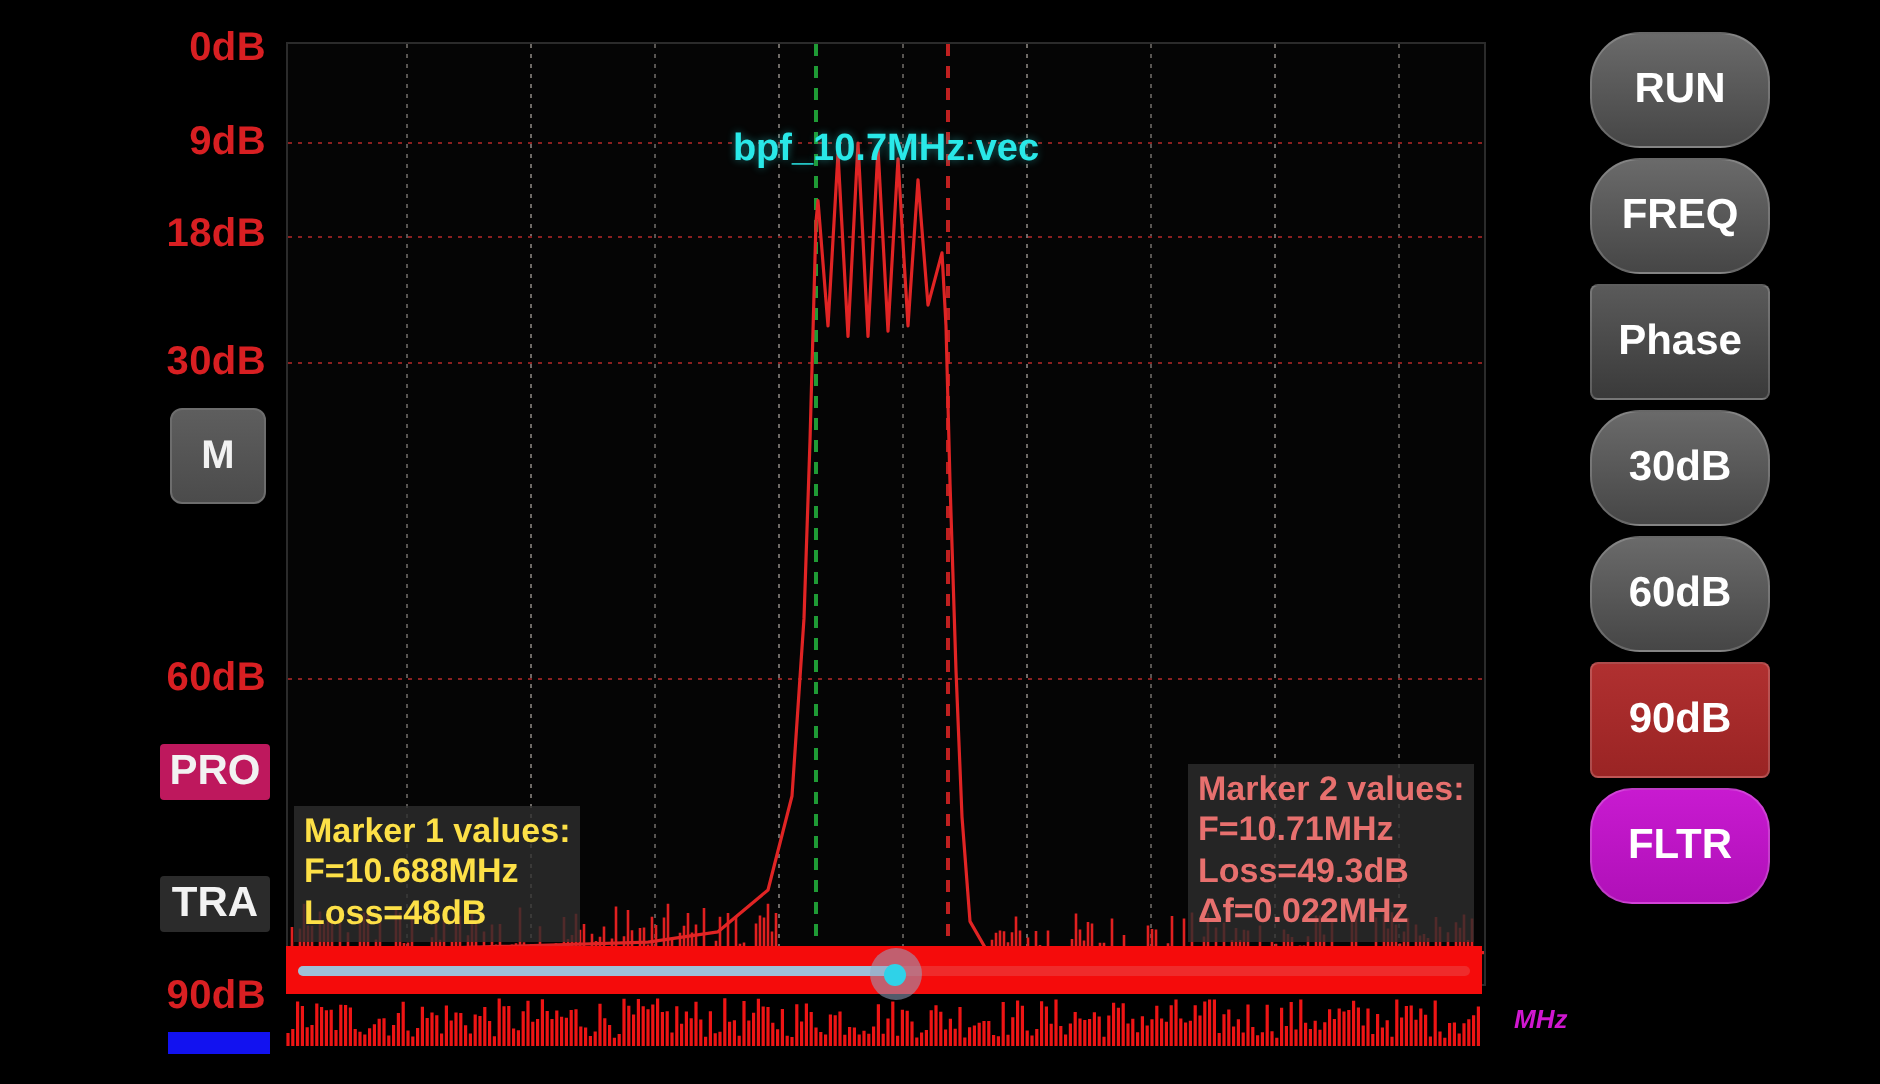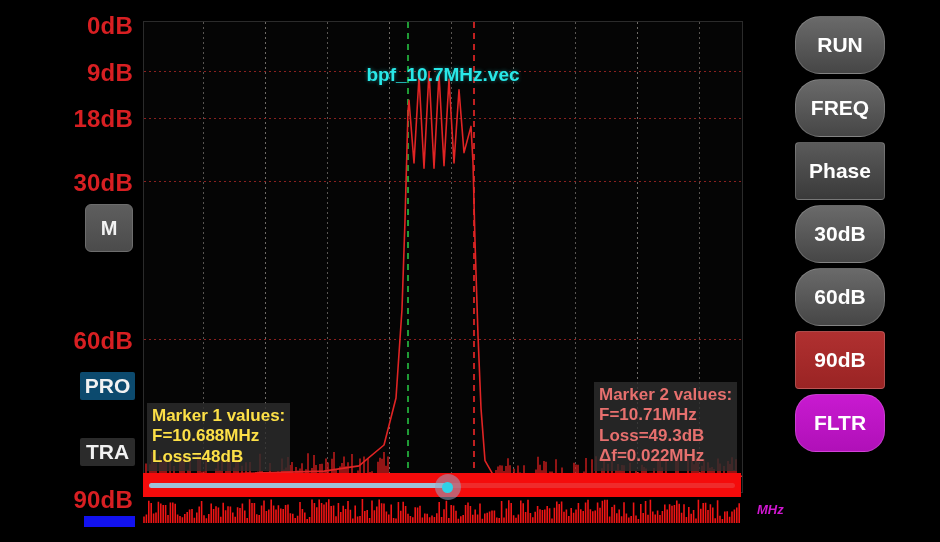--- a/index.html
+++ b/index.html
@@ -9,36 +9,36 @@
     position:relative;
   }
 
   
   #app{position:absolute;inset:0;background:#000;}
 
   
   #left-axis{position:absolute;left:0;top:0;width:143px;height:542px;}
   .ylabel{
     position:absolute;left:0;width:133px;text-align:right;
-    color:#d81f22;font-size:24px;font-weight:700;letter-spacing:.2px;
+    color:#d81f22;font-size:20px;font-weight:700;letter-spacing:.2px;
     line-height:1;
   }
   .sidebtn{
     position:absolute;display:flex;align-items:center;justify-content:center;
     color:#f2f2f2;font-weight:700;
   }
   #btn-m{
     left:85px;top:204px;width:46px;height:46px;border-radius:6px;
     background:linear-gradient(#5e5e5e,#4b4b4b);
     border:1px solid #6d6d6d;font-size:20px;
     box-shadow:0 1px 2px #000;
   }
   #btn-pro{
     left:80px;top:372px;width:55px;height:28px;border-radius:2px;
-    background:#0c4a6e;font-size:21px;
+    background:#be185d;font-size:21px;
   }
   #btn-tra{
     left:80px;top:438px;width:55px;height:28px;border-radius:2px;
     background:#2b2b2b;font-size:21px;
   }
   #blue-bar{position:absolute;left:84px;top:516px;width:51px;height:11px;background:#1212f0;}
 
   
   #plot{
     position:absolute;left:143px;top:21px;width:598px;height:470px;

